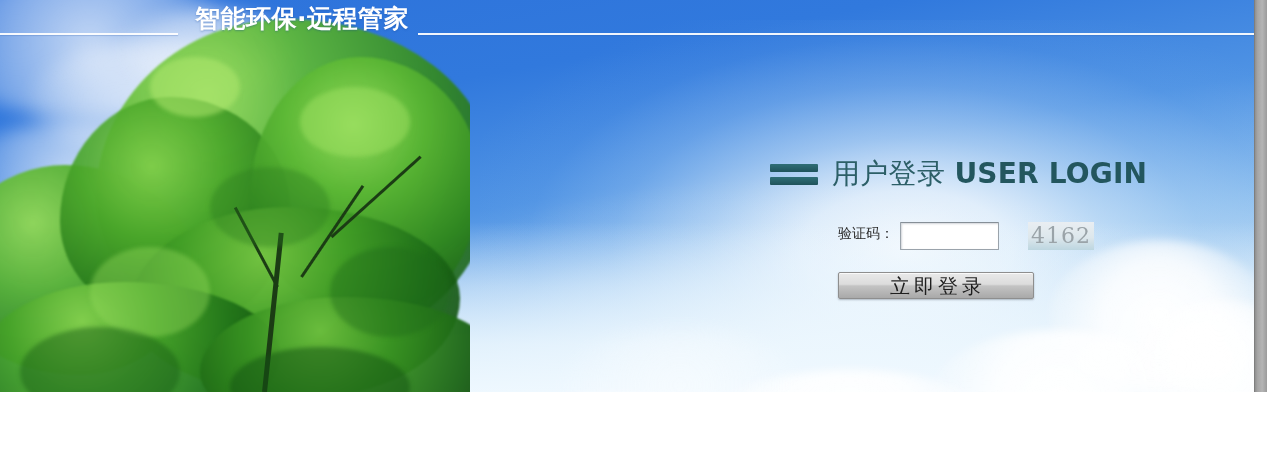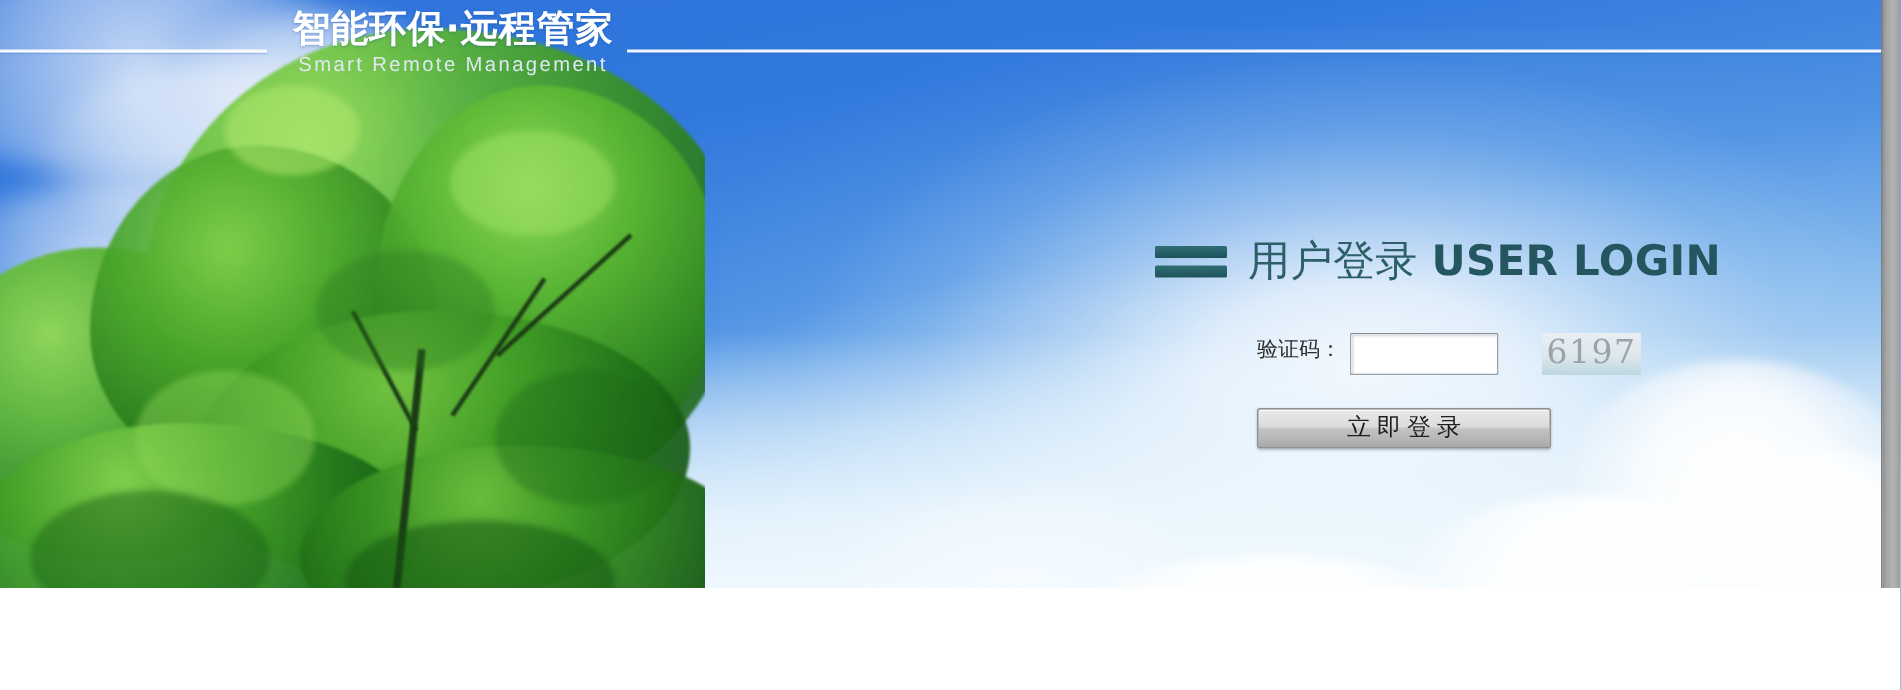--- a/index.html
+++ b/index.html
@@ -226,21 +226,21 @@
     margin-left: 0px;
   }
   .btn-login {
     width: 196px;
     height: 27px;
     border: 1px solid #8e8e8e;
     border-radius: 2px;
     background: linear-gradient(to bottom, #e9e9e9 0%, #dcdcdc 45%, #c3c3c3 52%, #a9a9a9 100%);
     box-shadow: 0 1px 2px rgba(60,70,80,0.35), inset 0 1px 0 rgba(255,255,255,0.75);
     font-family: "DejaVu Sans", "Liberation Sans", sans-serif;
-    font-size: 16px;
+    font-size: 20px;
     color: #1f1f1f;
     letter-spacing: 4px;
     text-indent: 4px;
     cursor: pointer;
     padding: 0;
   }
 
   
   .edge-strip {
     position: absolute;
@@ -297,41 +297,40 @@
     <div class="leaf-tex" style="left:330px; top:250px; width:120px; height:90px;  background:rgba(30,104,24,0.4);"></div>
     <div class="leaf-tex" style="left:20px;  top:330px; width:160px; height:90px;  background:rgba(22,92,20,0.45);"></div>
     <div class="leaf-tex" style="left:230px; top:350px; width:180px; height:80px;  background:rgba(18,82,18,0.5);"></div>
   </div>
 
   <div class="header-rule rule-left"></div>
   <div class="header-rule rule-right"></div>
 
   <div class="brand">
     <div class="brand-cn">智能环保·远程管家</div>
-    <div class="brand-en">Smart Remote Management</div>
   </div>
 
   <div class="login-panel">
 
     <div class="login-title">
       <span class="title-bars">
         <i></i>
           <i></i>
       </span>
       <span class="login-title-text"><span>用户登录</span> <b>USER LOGIN</b></span>
     </div>
 
     <div class="form">
 
 
 
       <div class="form-row">
         <label class="form-label">验证码：</label>
         <input class="txt txt-code" type="text" value="" style="">
-        <div class="captcha">6197</div>
+        <div class="captcha">4162</div>
       </div>
 
       <div class="btn-row">
         <button class="btn-login">立即登录</button>
       </div>
 
     </div>
   </div>
 
   <div class="edge-strip"></div>

